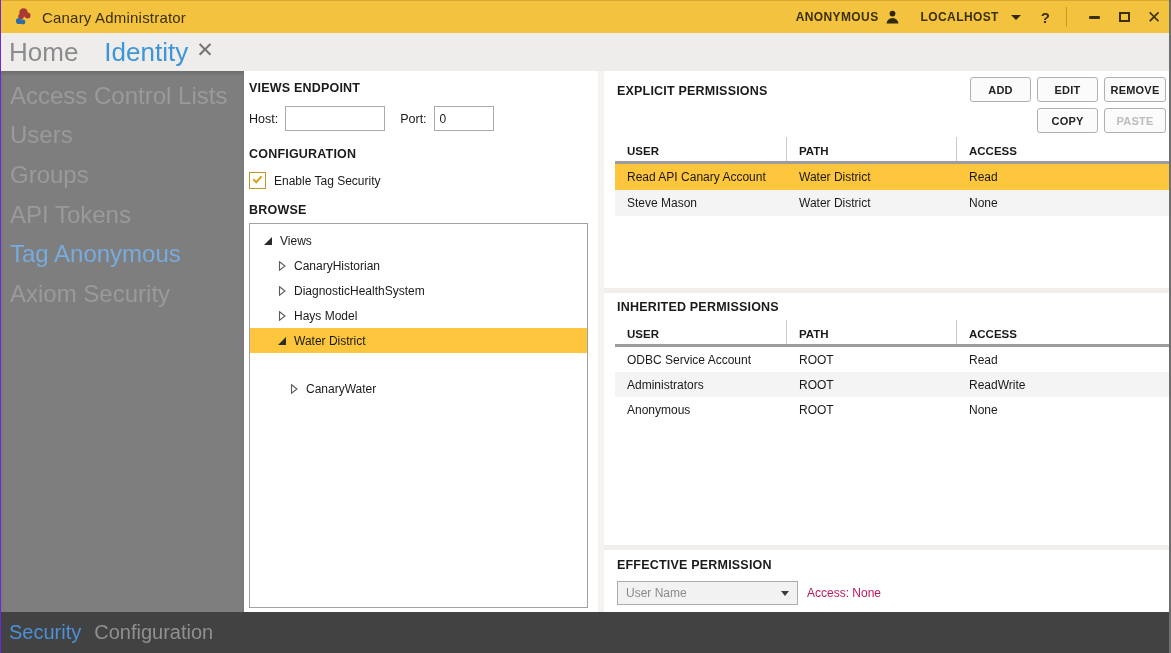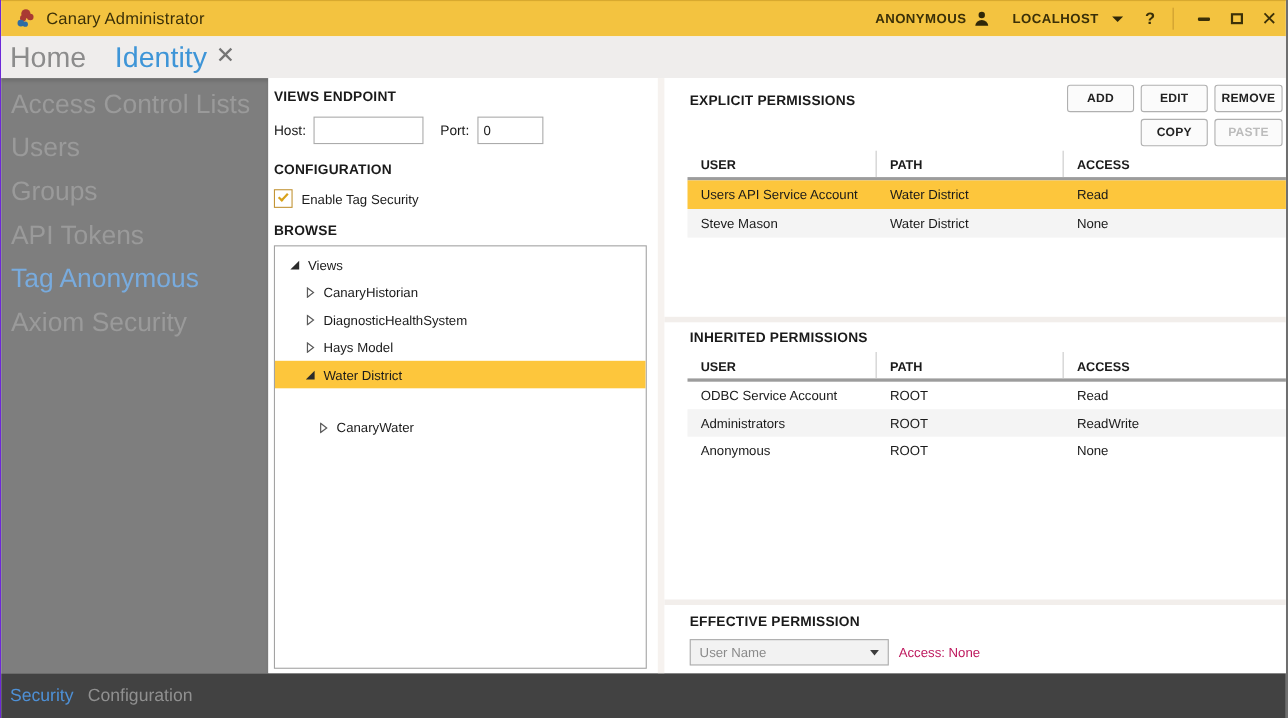--- a/index.html
+++ b/index.html
@@ -56,21 +56,21 @@
   .browse-h { margin-top:14px; }
   .treebox { margin-top:6px; border:1px solid #a3a3a3; background:#fff; flex:1 1 auto; padding-top:4px; overflow:hidden; }
   .tree-row { height:25px; display:flex; align-items:center; font-size:12px; color:#1a1a1a; }
   .tree-row.lvl0 { padding-left:12px; }
   .tree-row.lvl1 { padding-left:26px; }
   .tree-row.lvl2 { padding-left:38px;margin-top:23px; }
   .tree-row.selected { background:#fdc63c; }
   .expander { width:11px; height:11px; margin-right:7px; display:flex; align-items:center; justify-content:center; flex:0 0 auto; }
 
   .right { flex:1 1 auto; position:relative; background:#fff; border-left:6px solid #f6f2ef; }
-  .rsec { position:absolute; left:18px; right:0; }
+  .rsec { position:absolute; left:8px; right:0; }
   .sec1 { top:0; height:217px; }
   .sep-h { position:absolute; left:0; right:0; height:5px; background:#f2eeeb; }
   .sep1 { top:217px; }
   .sec2 { top:222px; height:252px; }
   .sep2 { top:474px; }
   .sec3 { top:479px; height:62px; }
   .rsec .sec-h { position:absolute; left:5px; }
   .sec1 .sec-h { top:13px; }
   .sec2 .sec-h { top:7px; }
   .sec3 .sec-h { top:8px; }
@@ -97,21 +97,21 @@
 
   .eff-row { position:absolute; top:31px; left:5px; display:flex; align-items:center; }
   .dropdown { width:181px; height:24px; background:#f2f2f2; border:1px solid #ababab;
               display:flex; align-items:center; padding:0 8px; }
   .dd-text { font-size:12px; color:#8a8a8a; flex:1; }
   .dd-caret { width:0; height:0; border-left:4px solid transparent; border-right:4px solid transparent; border-top:5px solid #3c3c3c; }
   .eff-access { font-size:12px; color:#be185d; margin-left:9px; }
 
   
   .bottombar { height:41px; background:#424242; display:flex; align-items:center; padding-left:8px; gap:13px; }
-  .bb-item { font-size:16px; font-weight:400; }
+  .bb-item { font-size:20px; font-weight:400; }
   .bb-security { color:#4e90d6; }
   .bb-config { color:#909090; }
 </style>
 </head>
 <body>
 
 <div class="window">
 
   <div class="titlebar">
     <svg class="app-icon" viewBox="0 0 22 22">
@@ -248,21 +248,21 @@
           <div class="btn btn-copy">COPY</div>
           <div class="btn btn-paste">PASTE</div>
         </div>
         <div class="tbl">
           <div class="tbl-head">
             <div class="th c-user">USER</div>
             <div class="th c-path">PATH</div>
             <div class="th c-access">ACCESS</div>
           </div>
           <div class="tr sel">
-            <div class="td c-user">Users API Service Account</div>
+            <div class="td c-user">Read API Canary Account</div>
             <div class="td c-path">Water District</div>
             <div class="td c-access">Read</div>
           </div>
           <div class="tr alt">
             <div class="td c-user">Steve Mason</div>
             <div class="td c-path">Water District</div>
             <div class="td c-access">None</div>
           </div>
         </div>
       </div>

